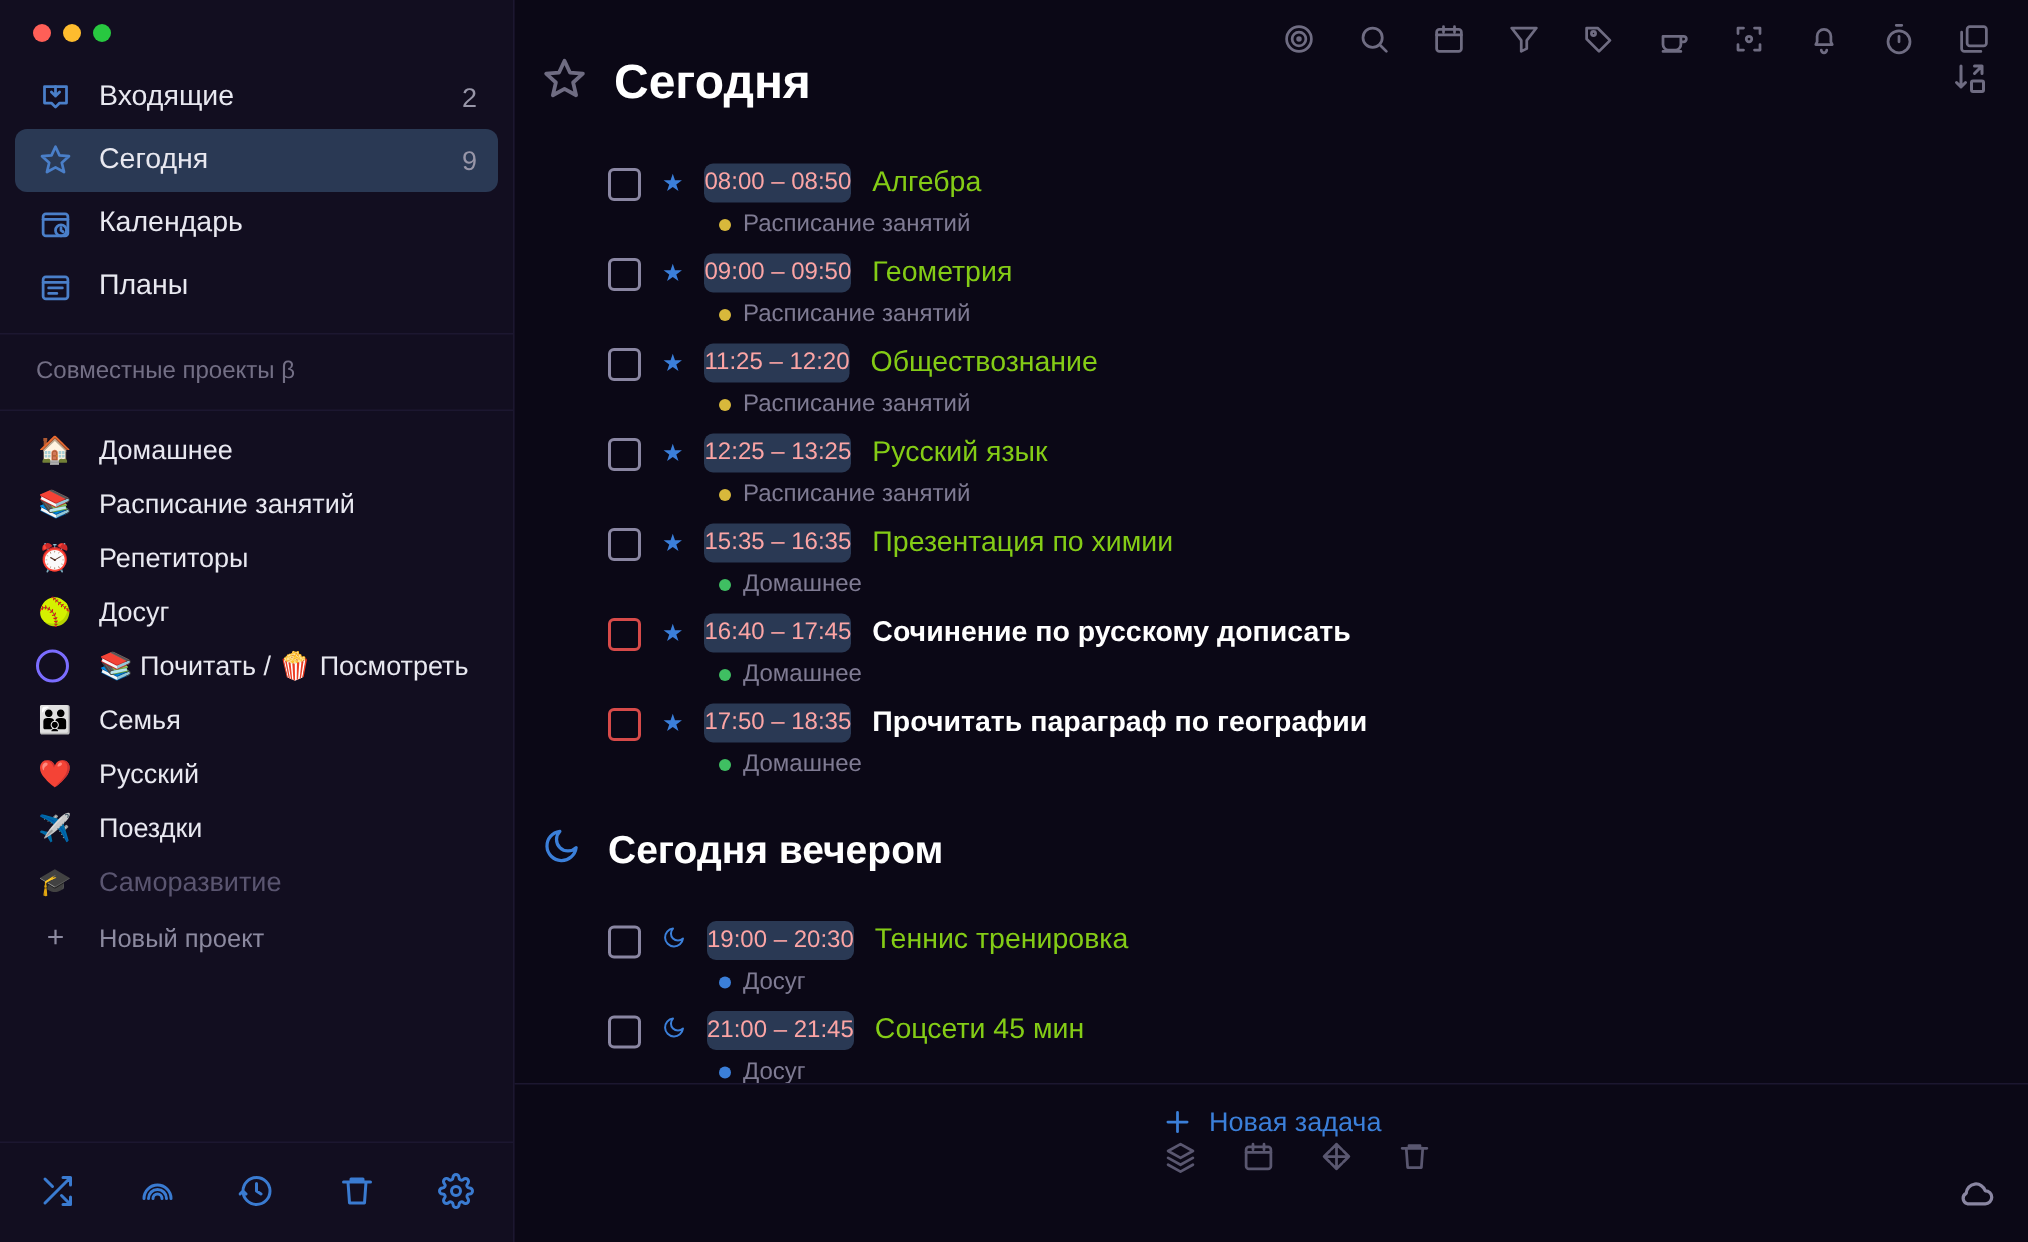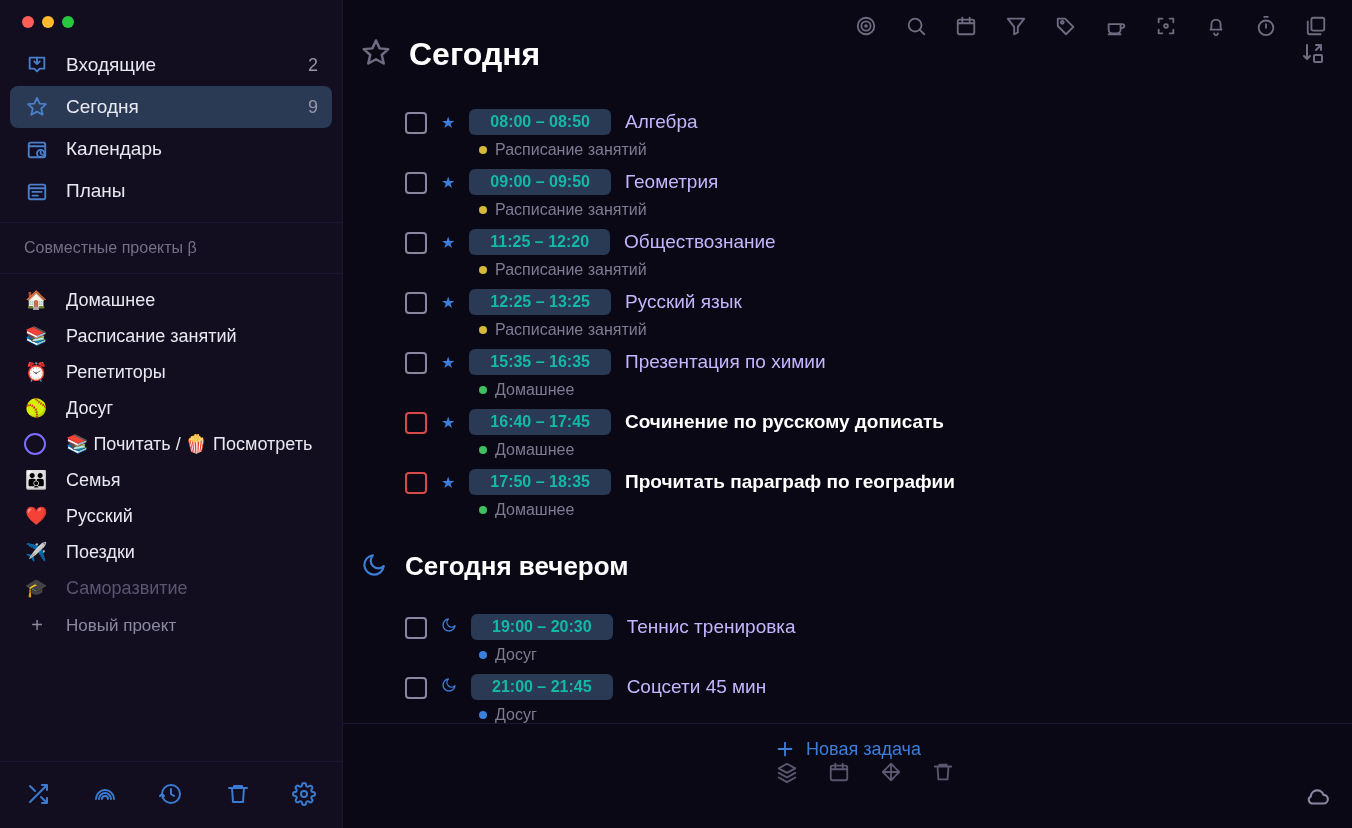--- a/index.html
+++ b/index.html
@@ -107,32 +107,32 @@
     width:22px; height:22px; border:2.5px solid #8a86a2; border-radius:4px;
     margin-right:14px; margin-top:3px; flex-shrink:0;
     cursor:pointer;
   }
   .chk.red { border-color:#d74a49; }
   .task-body { flex:1; }
   .task-line1 { display:flex; align-items:center; gap:14px; }
   .star { color:#3b7fd9; font-size:16px;}
   .moon { color:#3b7fd9; }
   .tpill {
-    background:#2a3954; color:#14b8a6;
-    padding:4px 21px; border-radius:6px;
-    font-size:16px; font-weight:700;
-  }
-  .task-title { font-size:19px; color:#c4b5fd; }
+    background:#2a3954; color:#fca5a5;
+    padding:4px 0; border-radius:6px;
+    font-size:16px; font-weight:400;
+  }
+  .task-title { font-size:19px; color:#84cc16; }
   .task-title.bold { font-weight:700; color:#fff; }
   .task-sub { display:flex; align-items:center; gap:8px; margin-top:6px; padding-left:38px; color:#7f7b93; font-size:16px;}
   .dot { width:8px; height:8px; border-radius:50%; }
   .dot.yellow{background:#d8b83b;} .dot.green{background:#3fbf62;} .dot.blue{background:#3b7fd9;}
 
   .section-title {
-    display:flex; align-items:center;
+    display:flex; 
     padding-left:2px; margin-bottom:24px;
   }
   .section-title .secicon { width:30px; height:30px; margin-right:14px; color:#3b7fd9;}
   .section-title h2 { font-size:26px; font-weight:600; color:#fff; }
 
   .bottom-bar {
     display:flex; align-items:center;
     padding:14px 22px;
     border-top:1px solid #1c1730;
     color:#6f6c82;

